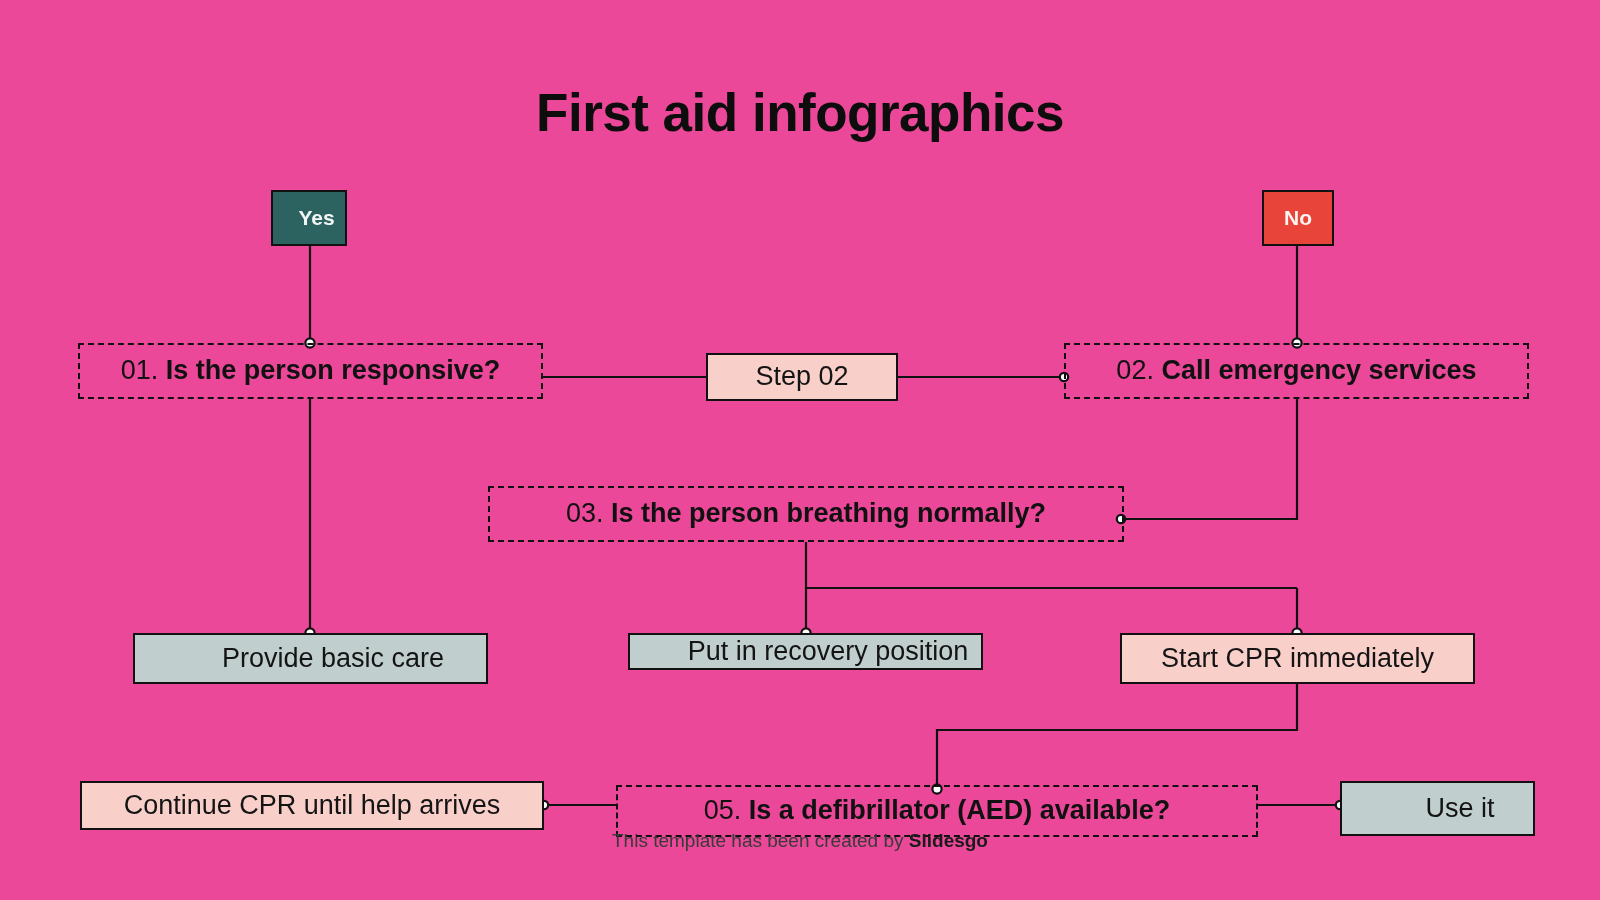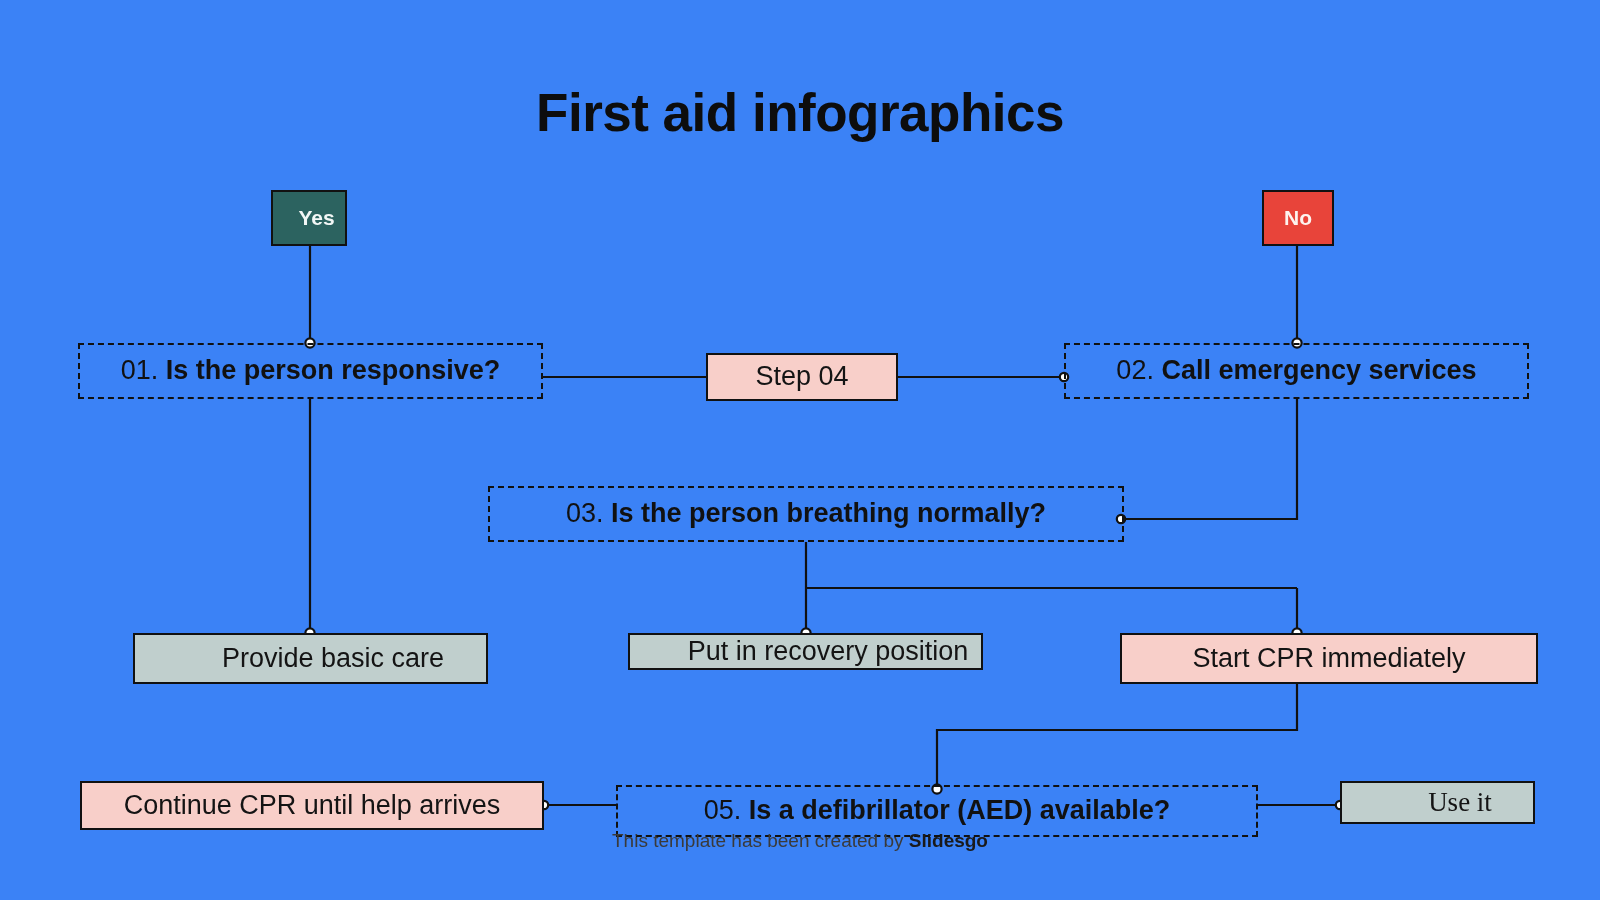--- a/index.html
+++ b/index.html
@@ -11,21 +11,21 @@
     width: 1600px;
     height: 900px;
     font-family: "Liberation Sans", sans-serif;
     color: #1a1a1a;
     overflow: hidden;
   }
   #stage {
     position: relative;
     width: 1600px;
     height: 900px;
-    background: #3b82f6;
+    background: #ec4899;
   }
 
   
   .page-title {
     position: absolute;
     left: 0;
     top: 82px;
     width: 1600px;
     text-align: center;
     font-size: 53px;
@@ -160,21 +160,21 @@
     <span class="txt">No</span>
   </div>
 
   <div class="node q-node" style="left:78px; top:343px; width:465px; height:56px;">
     <span class="txt">
       <span class="num">01.</span>&nbsp;<span class="bold">Is the person responsive?</span>
     </span>
   </div>
 
   <div class="node solid fill-pink" style="left:706px; top:353px; width:192px; height:48px;">
-    <span class="txt">Step 04</span>
+    <span class="txt">Step 02</span>
   </div>
 
   <div class="node q-node" style="left:1064px; top:343px; width:465px; height:56px;">
     <span class="txt">
       <span class="num">02.</span>&nbsp;<span class="bold">Call emergency services</span>
     </span>
   </div>
 
   <div class="node q-node" style="left:488px; top:486px; width:636px; height:56px;">
     <span class="txt">
@@ -183,35 +183,35 @@
   </div>
 
   <div class="node solid fill-sage" style="left:133px; top:633px; width:355px; height:51px;">
     <span class="txt">Provide basic care</span>
   </div>
 
   <div class="node solid fill-sage" style="left:628px; top:633px; width:355px; height:37px;">
     <span class="txt">Put in recovery position</span>
   </div>
 
-  <div class="node solid fill-pink" style="left:1120px; top:633px; width:418px; height:51px;">
+  <div class="node solid fill-pink" style="left:1120px; top:633px; width:355px; height:51px;">
     <span class="txt">Start CPR immediately</span>
   </div>
 
   <div class="node solid fill-pink" style="left:80px; top:781px; width:464px; height:49px;">
     <span class="txt">Continue CPR until help arrives</span>
   </div>
 
   <div class="node q-node" style="left:616px; top:785px; width:642px; height:52px;">
     <span class="txt">
       <span class="num">05.</span>&nbsp;<span class="bold">Is a defibrillator (AED) available?</span>
     </span>
   </div>
 
-  <div class="node solid fill-sage" style="left:1340px; top:781px; width:195px; height:43px;font-family:Liberation Serif, serif;">
+  <div class="node solid fill-sage" style="left:1340px; top:781px; width:195px; height:55px;">
     <span class="txt">Use it</span>
   </div>
 
   <div class="footer">
     <span>This template has been created by </span><b>Slidesgo</b>
   </div>
 
 </div>
 
 </body></html>

